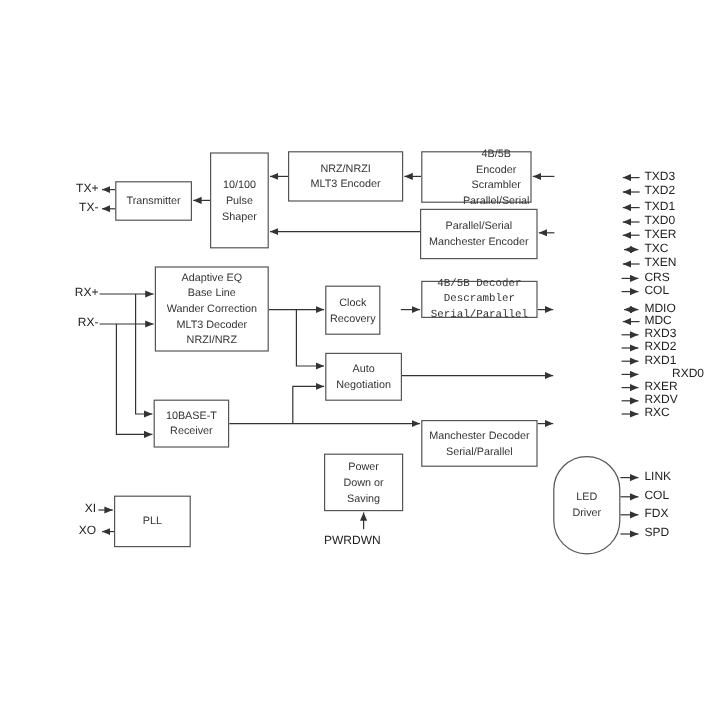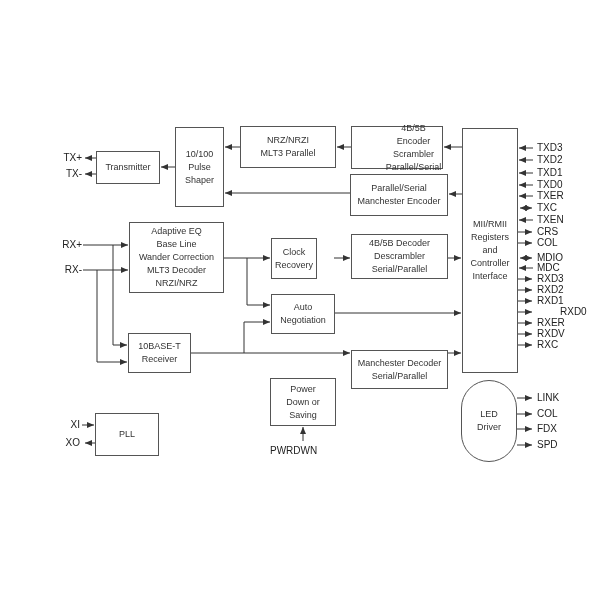--- a/index.html
+++ b/index.html
@@ -94,62 +94,57 @@
     </g>
   </svg>
 
   <div class="box" style="left:96px;top:151px;width:64px;height:33px;">Transmitter</div>
 
   <div class="box" style="left:175px;top:127px;width:49px;height:80px;">10/100
 Pulse
 Shaper</div>
 
   <div class="box" style="left:240px;top:126px;width:96px;height:42px;">NRZ/NRZI
-MLT3 Parallel</div>
+MLT3 Encoder</div>
 
   <div class="box" style="left:351px;top:126px;width:92px;height:43px;padding-left:33px;">4B/5B Encoder
 Scrambler
 Parallel/Serial</div>
 
   <div class="box" style="left:350px;top:174px;width:98px;height:42px;">Parallel/Serial
 Manchester Encoder</div>
 
   <div class="box" style="left:129px;top:222px;width:95px;height:71px;">Adaptive EQ
 Base Line
 Wander Correction
 MLT3 Decoder
 NRZI/NRZ</div>
 
   <div class="box" style="left:271px;top:238px;width:46px;height:41px;">Clock
 Recovery</div>
 
-  <div class="box" style="left:351px;top:234px;width:97px;height:45px;">4B/5B Decoder
+  <div class="box" style="left:351px;top:234px;width:97px;height:31px;font-family:Liberation Mono, monospace;">4B/5B Decoder
 Descrambler
 Serial/Parallel</div>
 
   <div class="box" style="left:271px;top:294px;width:64px;height:40px;">Auto
 Negotiation</div>
 
   <div class="box" style="left:351px;top:334px;width:97px;height:39px;margin-top:16px;">Manchester Decoder
 Serial/Parallel</div>
 
   <div class="box" style="left:128px;top:333px;width:63px;height:40px;">10BASE-T
 Receiver</div>
 
   <div class="box" style="left:270px;top:378px;width:66px;height:48px;">Power
 Down or
 Saving</div>
 
   <div class="box" style="left:95px;top:413px;width:64px;height:43px;">PLL</div>
 
-  <div class="box" style="left:462px;top:128px;width:56px;height:245px;">MII/RMII
-Registers
-and
-Controller
-Interface</div>
 
   <div class="box" style="left:461px;top:380px;width:56px;height:82px;border-radius:28px;">LED
 Driver</div>
 
   <div class="plabel r" style="left:58px;top:151px;">TX+</div>
   <div class="plabel r" style="left:58px;top:167px;">TX-</div>
   <div class="plabel r" style="left:58px;top:238px;">RX+</div>
   <div class="plabel r" style="left:58px;top:263px;">RX-</div>
   <div class="plabel r" style="left:56px;top:418px;">XI</div>
   <div class="plabel r" style="left:56px;top:436px;">XO</div>

